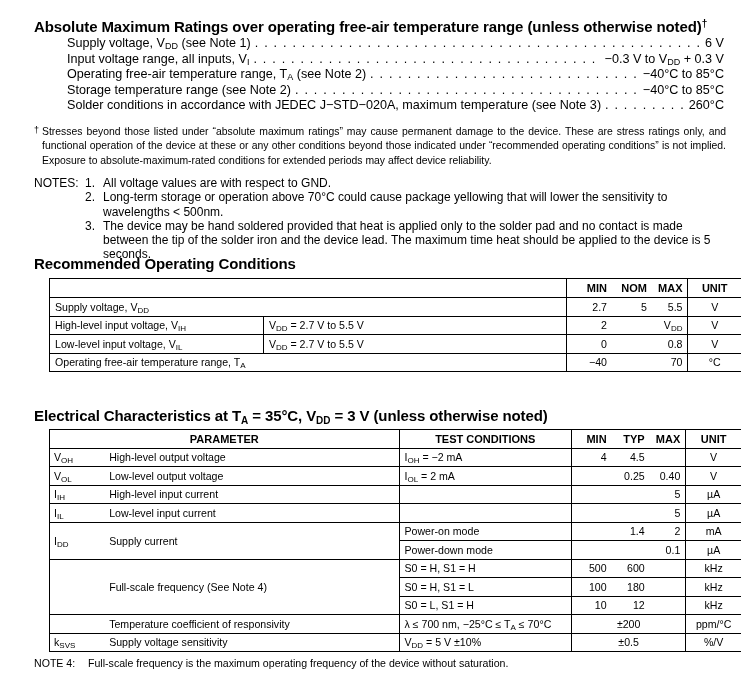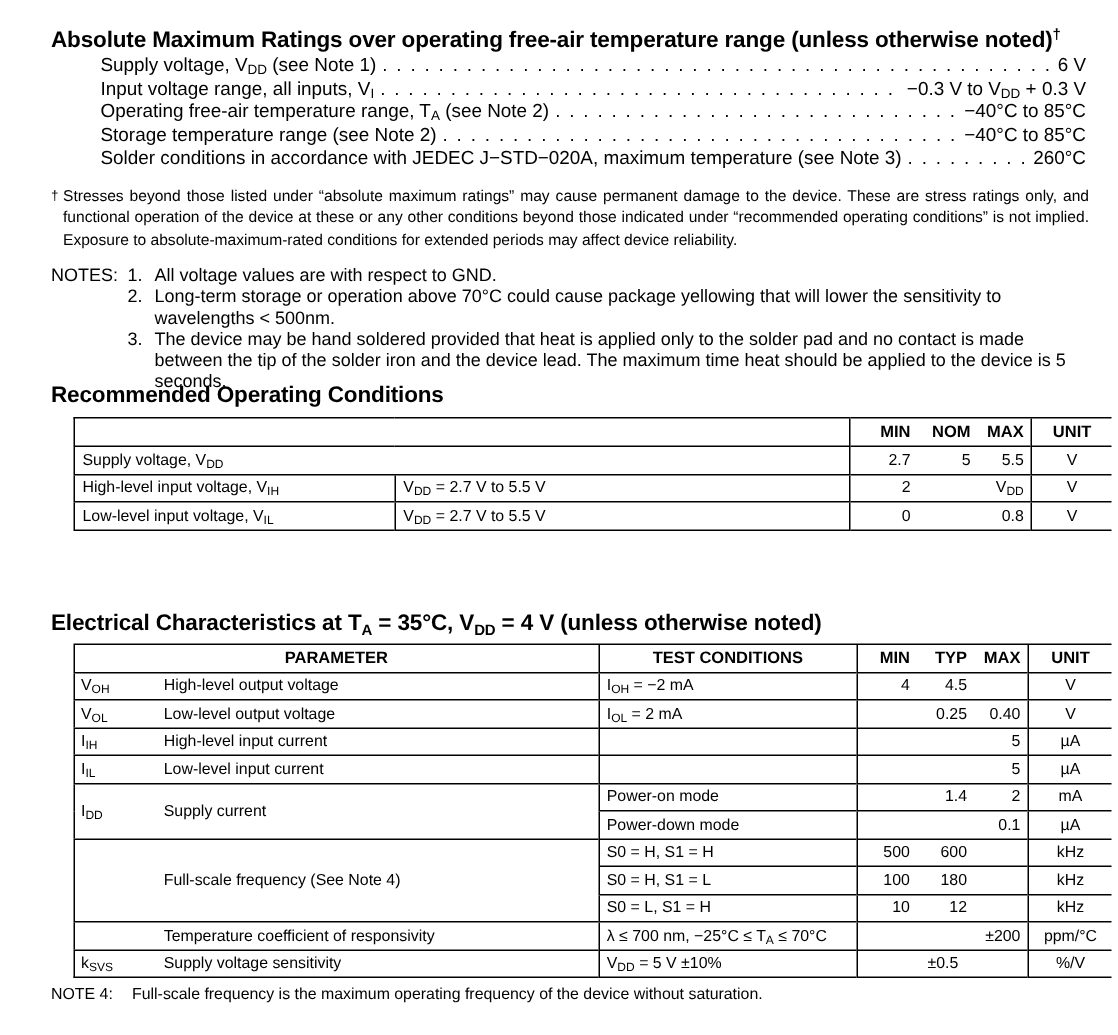--- a/index.html
+++ b/index.html
@@ -126,24 +126,31 @@
     <td class="c-unit">V</td>
   </tr>
   <tr>
     <td style="border-left:1px solid #000;"><span>Low-level input voltage, V</span><sub>IL</sub></td>
     <td class="c-cond"><span>V</span><sub>DD</sub><span> = 2.7 V to 5.5 V</span></td>
     <td class="c-num c-min">0</td>
     <td class="c-num"></td>
     <td class="c-num max"><span>0.8</span></td>
     <td class="c-unit">V</td>
   </tr>
+  <tr>
+    <td colspan="2" style="border-left:1px solid #000;"><span>Operating free-air temperature range, T</span><sub>A</sub></td>
+    <td class="c-num c-min">−40</td>
+    <td class="c-num"></td>
+    <td class="c-num max"><span>70</span></td>
+    <td class="c-unit">°C</td>
+  </tr>
 </tbody>
   </table>
 
-<div class="h1" style="top:407px;"><span>Electrical Characteristics at T</span><sub>A</sub><span> = 35°C, V</span><sub>DD</sub><span> = 4 V (unless otherwise noted)</span></div>
+<div class="h1" style="top:407px;"><span>Electrical Characteristics at T</span><sub>A</sub><span> = 35°C, V</span><sub>DD</sub><span> = 3 V (unless otherwise noted)</span></div>
 
 <table id="elec">
   <colgroup>
       <col style="width:50px">
       <col style="width:294px">
       <col style="width:172px">
       <col style="width:40px">
       <col style="width:38px">
       <col style="width:36px">
       <col style="width:55px">
@@ -236,21 +243,21 @@
     <td class="min">10</td>
     <td class="typ">12</td>
     <td class="max"></td>
     <td class="unit">kHz</td>
   </tr>
 
   <tr>
     <td class="sym"></td>
     <td class="param">Temperature coefficient of responsivity</td>
     <td class="cond"><span>λ ≤ 700 nm, −25°C ≤ T</span><sub>A</sub><span> ≤  70°C</span></td>
-    <td class="min center" colspan="3" style="text-align:right;">±200</td>
+    <td class="min center" colspan="3" style="text-align:center;">±200</td>
     <td class="unit">ppm/°C</td>
   </tr>
 
   <tr>
     <td class="sym"><span>k</span><sub>SVS</sub></td>
     <td class="param">Supply voltage sensitivity</td>
     <td class="cond"><span>V</span><sub>DD</sub><span> = 5 V ±10%</span></td>
     <td class="min center" colspan="3" style="text-align:center;">±0.5</td>
     <td class="unit">%/V</td>
   </tr>

